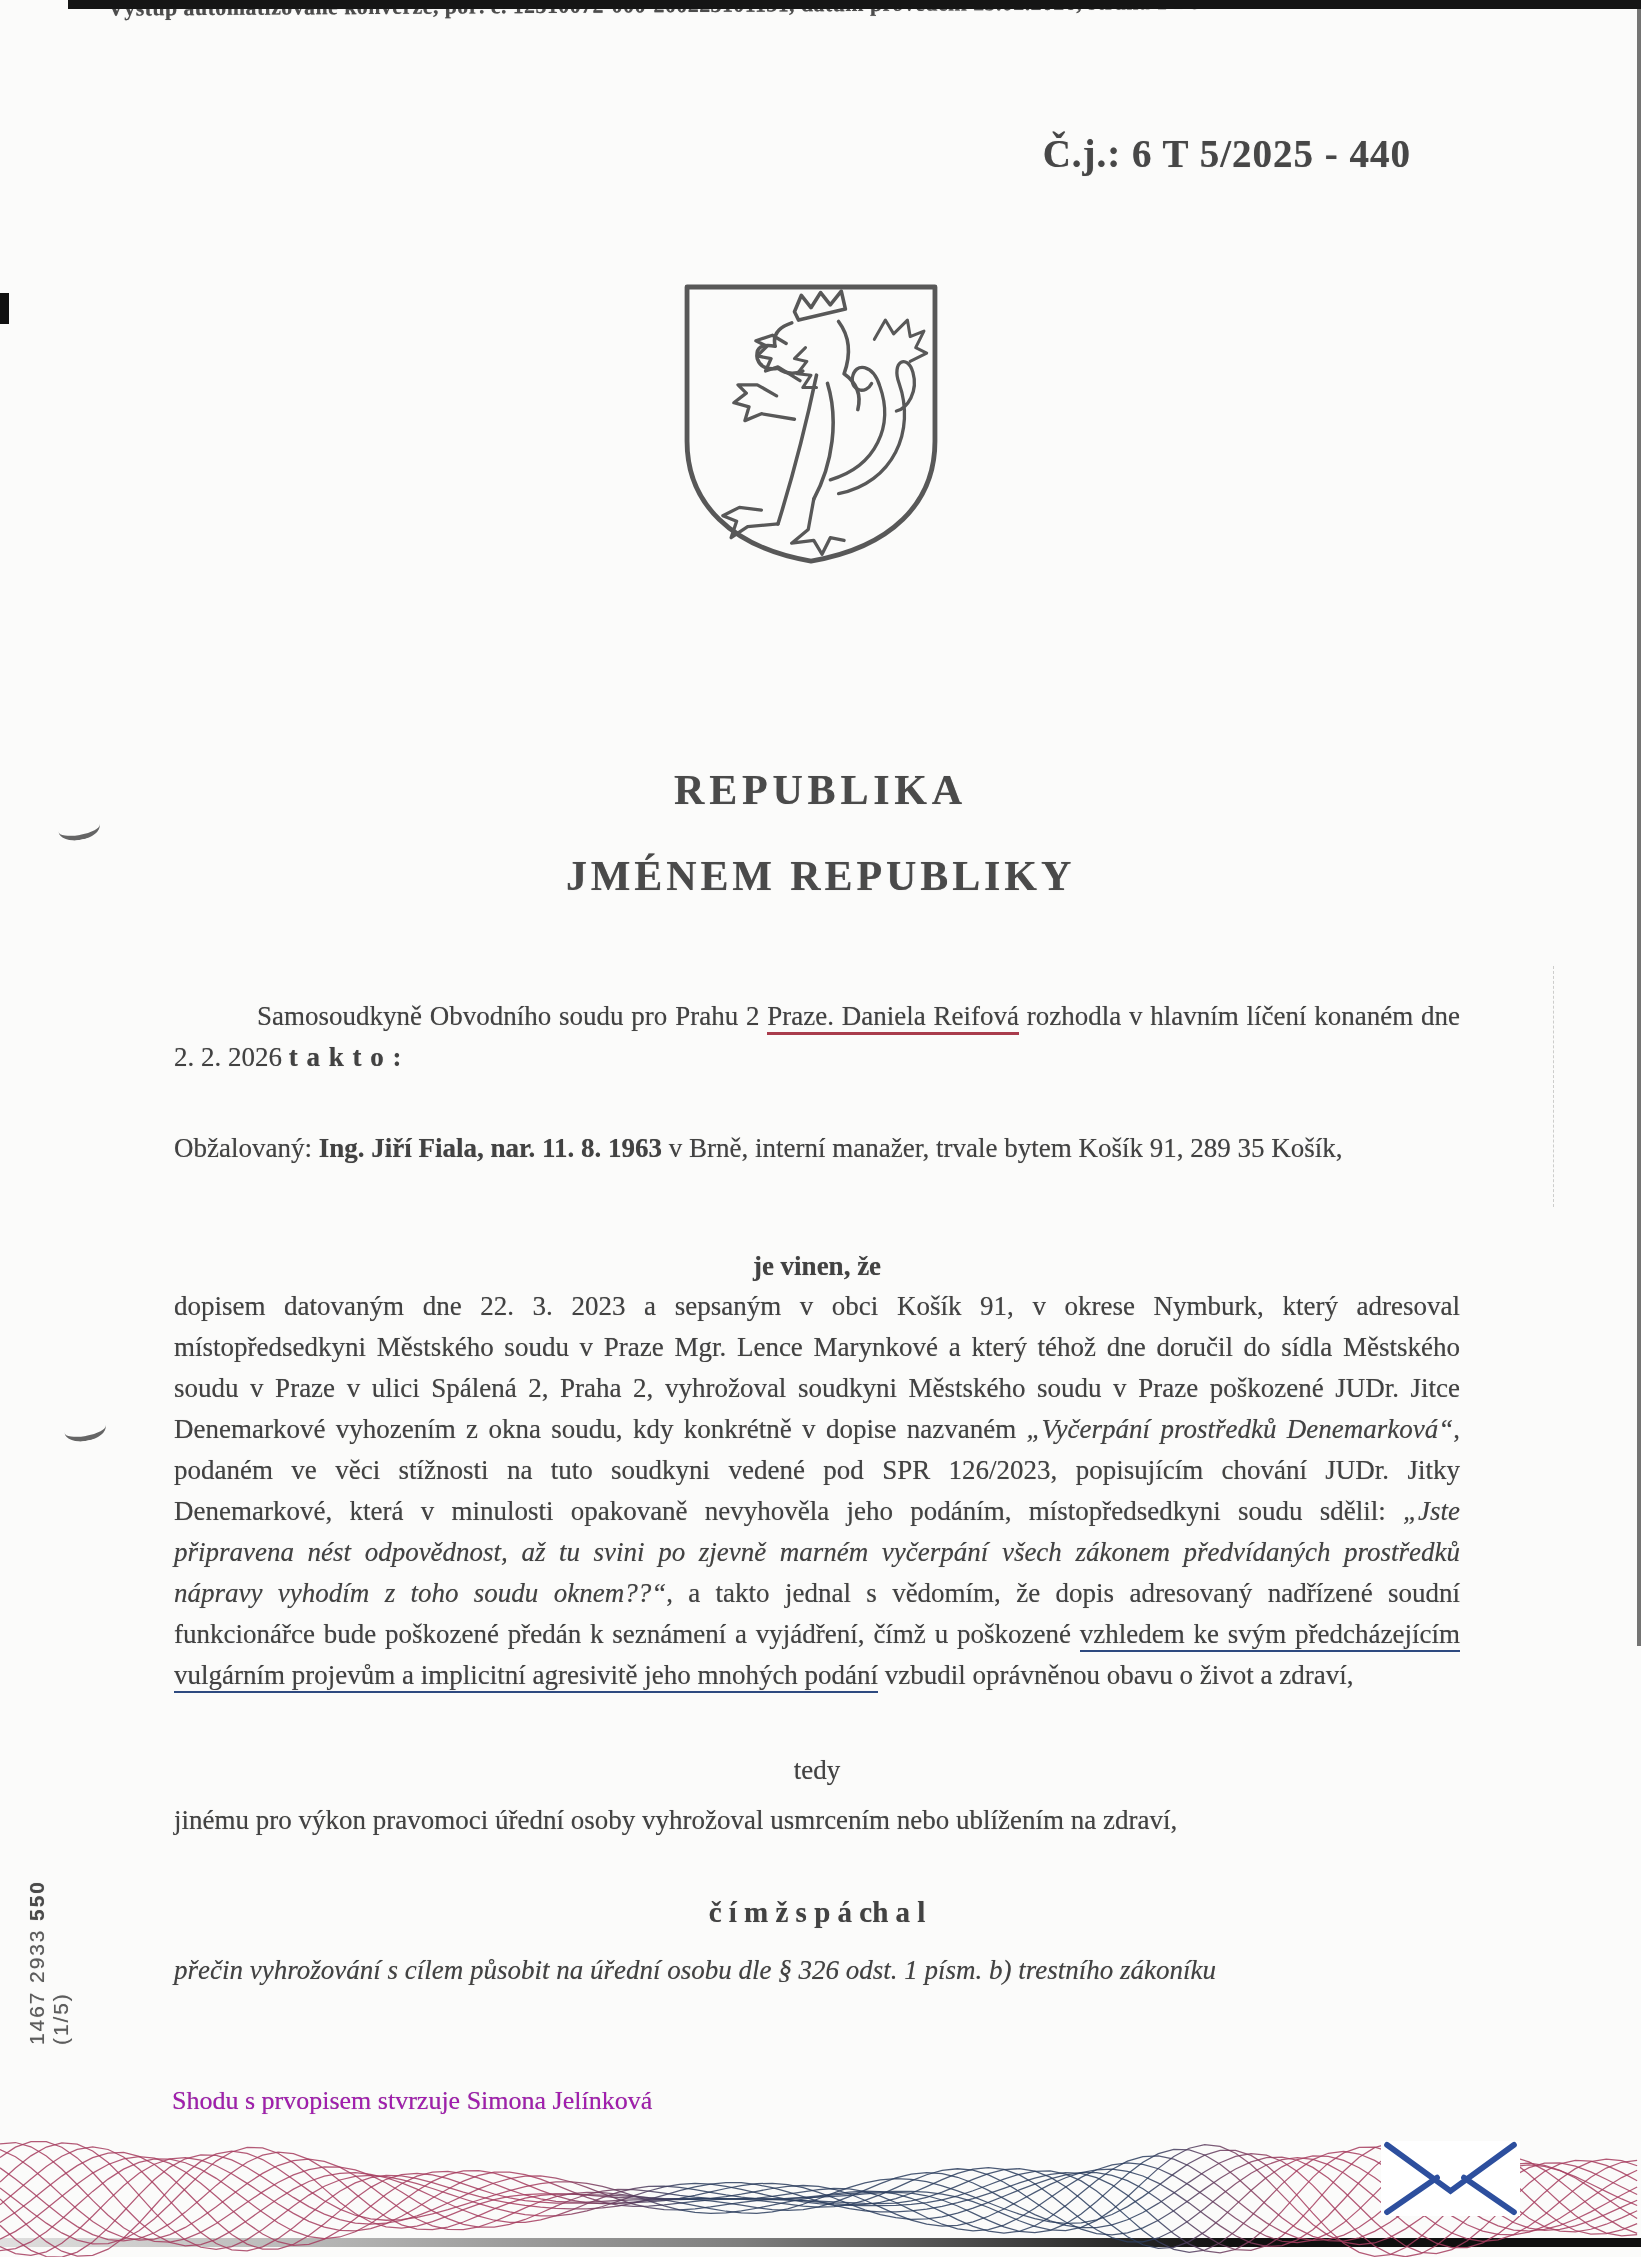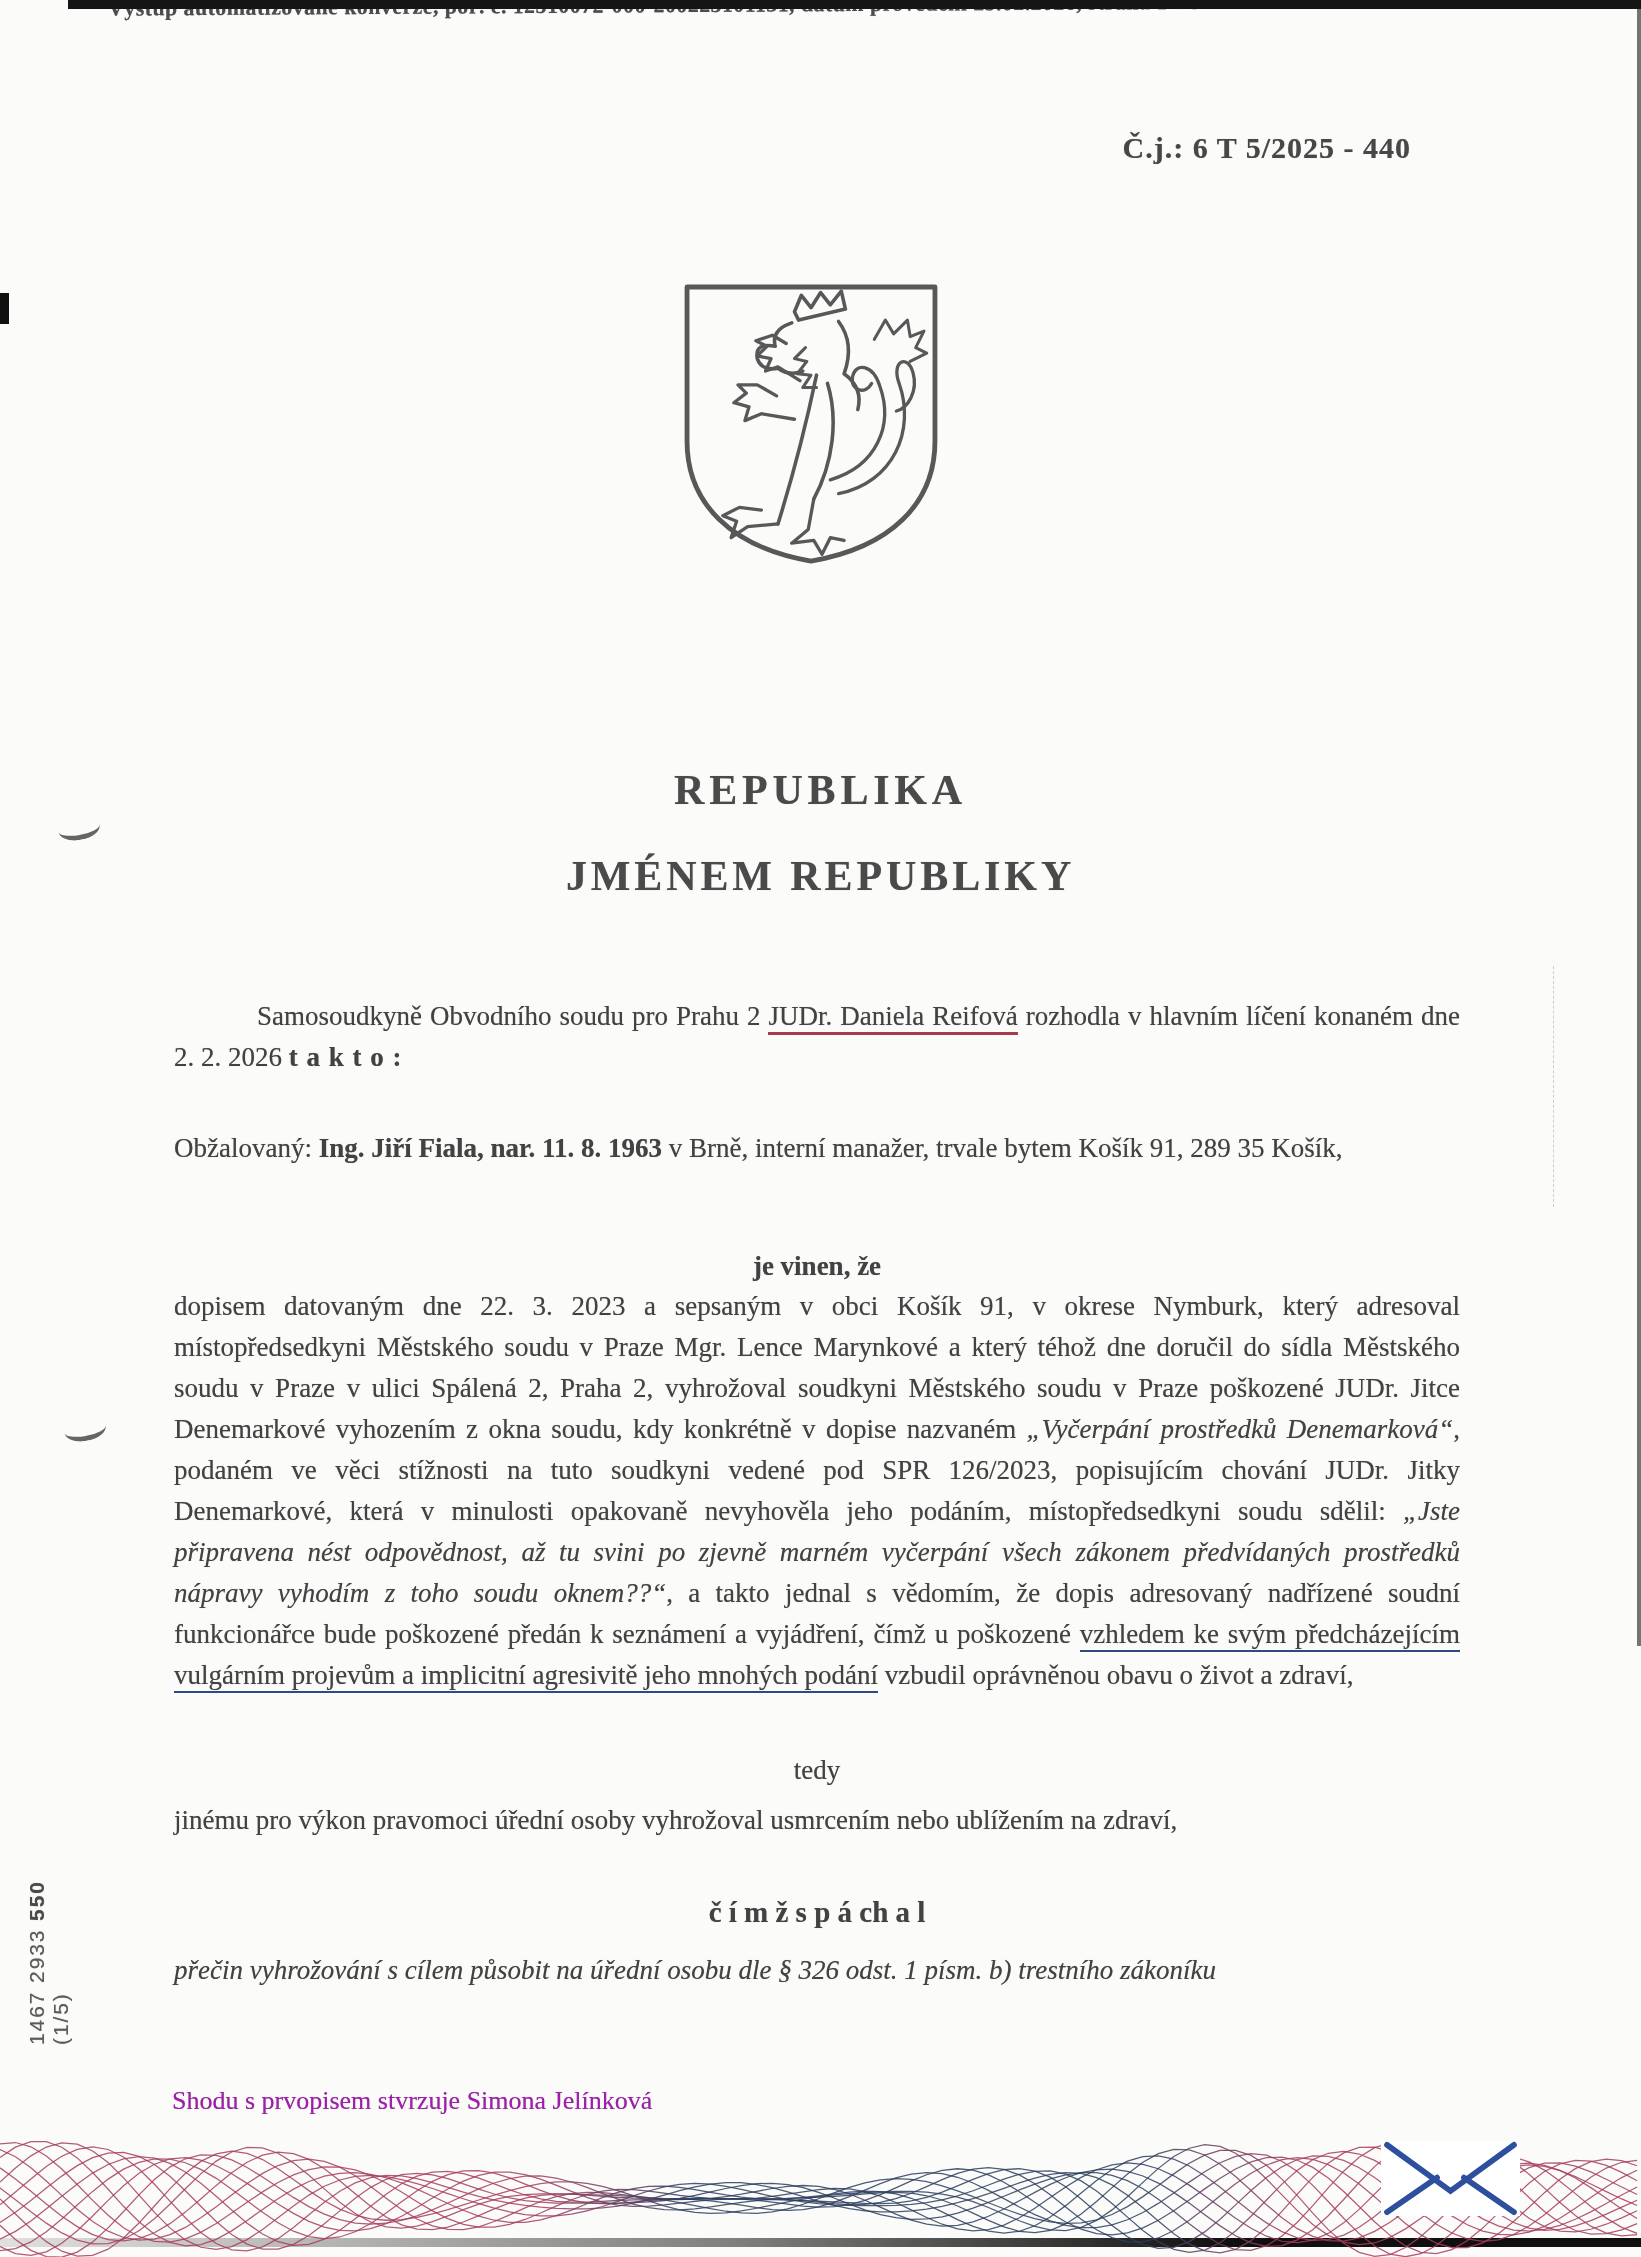--- a/index.html
+++ b/index.html
@@ -16,21 +16,21 @@
   .left-chip{left:0;top:293px;width:8.7px;height:31px;background:#111;}
   .right-edge{right:0;top:0;width:3.9px;height:1646px;background:#2b2b2b;opacity:.65;}
   .bottom-edge{left:0;top:2238px;right:0;height:8.7px;
     background:linear-gradient(90deg,rgba(25,25,25,.12),rgba(25,25,25,.55) 45%,#101010 75%);}
   .punch{width:42px;height:19.3px;border:0;border-bottom:5.8px solid #4c4c4c;border-radius:50%;
     transform:rotate(-10deg);opacity:.85;}
   .dash-line{left:1553px;top:966px;height:241px;width:0;border-left:1.9px dashed #c2c2c0;opacity:.8;}
   
   .conv{top:-8.7px;left:108px;width:1506px;font-size:22px;font-weight:bold;color:#4c4c4c;
     letter-spacing:0.4px;transform:rotate(-.35deg);white-space:nowrap;z-index:3;}
-  .cj{top:131px;right:230px;font-size:30px;font-weight:bold;color:#474747;letter-spacing:1px;}
+  .cj{top:131px;right:230px;font-size:39px;font-weight:bold;color:#474747;letter-spacing:1px;}
   
   .emblem{left:672px;top:276px;width:278px;height:292px;}
   .emblem svg{width:100%;height:100%;}
   .country{top:630px;left:0;width:100%;text-align:center;font-size:36px;letter-spacing:3.9px;color:#4d4d4d;}
   .t1{top:766px;left:0;width:100%;text-align:center;font-size:42px;font-weight:bold;letter-spacing:4.8px;color:#4a4a4a;}
   .t2{top:852px;left:0;width:100%;text-align:center;font-size:42px;font-weight:bold;letter-spacing:3.9px;color:#4a4a4a;}
   
   .para{left:174px;width:1286px;font-size:27px;line-height:41px;text-align:justify;margin:0;color:#424242;}
   .indent1{text-indent:83px;}
   .b{font-weight:bold;}
@@ -96,21 +96,21 @@
       <path d="M114,148 C148,138 160,108 150,80 C145,64 132,62 130,74 C129,84 140,86 144,78" stroke-width="2.4"></path>
       <path d="M120,158 C160,150 176,112 164,78 C158,62 170,56 174,70 C178,84 170,96 162,98" stroke-width="2.4"></path>
 
       <path d="M146,46 l8,-14 6,10 10,-10 2,12 10,-4 -6,12 8,4 -12,6" stroke-width="2.2"></path>
     </svg>
   </div>
 
   <div class="abs t1">REPUBLIKA</div>
   <div class="abs t2">JMÉNEM REPUBLIKY</div>
 
-  <p class="abs para indent1 p-intro"><span>Samosoudkyně Obvodního soudu pro Prahu 2 </span><span class="u-red">JUDr. Daniela Reifová</span><span> rozhodla v hlavním líčení konaném dne 2. 2. 2026 </span><span class="sp">t a k t o :</span></p>
+  <p class="abs para indent1 p-intro"><span>Samosoudkyně Obvodního soudu pro Prahu 2 </span><span class="u-red">Praze. Daniela Reifová</span><span> rozhodla v hlavním líčení konaném dne 2. 2. 2026 </span><span class="sp">t a k t o :</span></p>
 
   <p class="abs para p-def"><span>Obžalovaný: </span><span class="b">Ing. Jiří Fiala, nar. 11. 8. 1963</span><span> v Brně, interní manažer, trvale bytem Košík 91, 289 35 Košík,</span></p>
 
   <div class="abs para h-vinen">je vinen, že</div>
 
   <p class="abs para p-facts"><span>dopisem datovaným dne 22. 3. 2023 a sepsaným v obci Košík 91, v okrese Nymburk, který adresoval místopředsedkyni Městského soudu v Praze Mgr. Lence Marynkové a který téhož dne doručil do sídla Městského soudu v Praze v ulici Spálená 2, Praha 2, vyhrožoval soudkyni Městského soudu v Praze poškozené JUDr. Jitce Denemarkové vyhozením z okna soudu, kdy konkrétně v dopise nazvaném </span><span class="it">„Vyčerpání prostředků Denemarková“</span><span>, podaném ve věci stížnosti na tuto soudkyni vedené pod SPR 126/2023, popisujícím chování JUDr. Jitky Denemarkové, která v minulosti opakovaně nevyhověla jeho podáním, místopředsedkyni soudu sdělil: </span><span class="it">„Jste připravena nést odpovědnost, až tu svini po zjevně marném vyčerpání všech zákonem předvídaných prostředků nápravy vyhodím z toho soudu oknem??“</span><span>, a takto jednal s vědomím, že dopis adresovaný nadřízené soudní funkcionářce bude poškozené předán k seznámení a vyjádření, čímž u poškozené </span><span class="u-blue">vzhledem ke svým předcházejícím vulgárním projevům a implicitní agresivitě jeho mnohých podání</span><span> vzbudil oprávněnou obavu o život a zdraví,</span></p>
 
   <div class="abs para h-tedy">tedy</div>
 
   <p class="abs para p-legal">jinému pro výkon pravomoci úřední osoby vyhrožoval usmrcením nebo ublížením na zdraví,</p>

